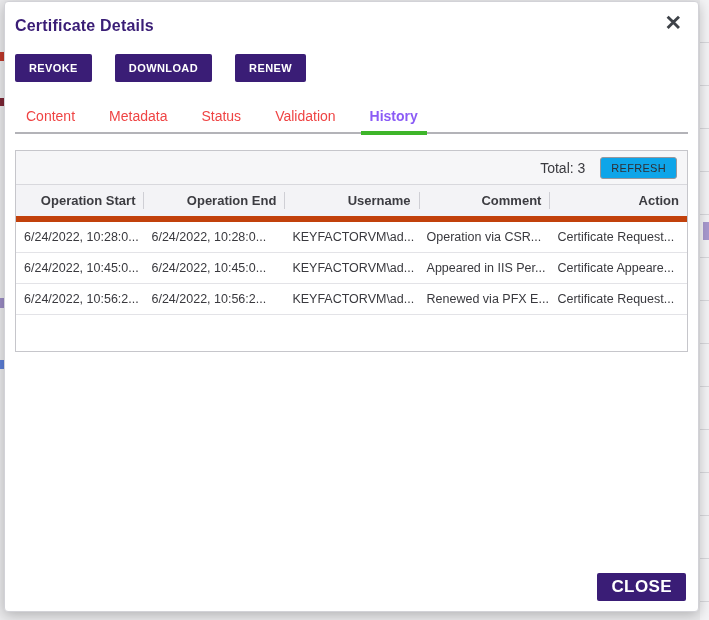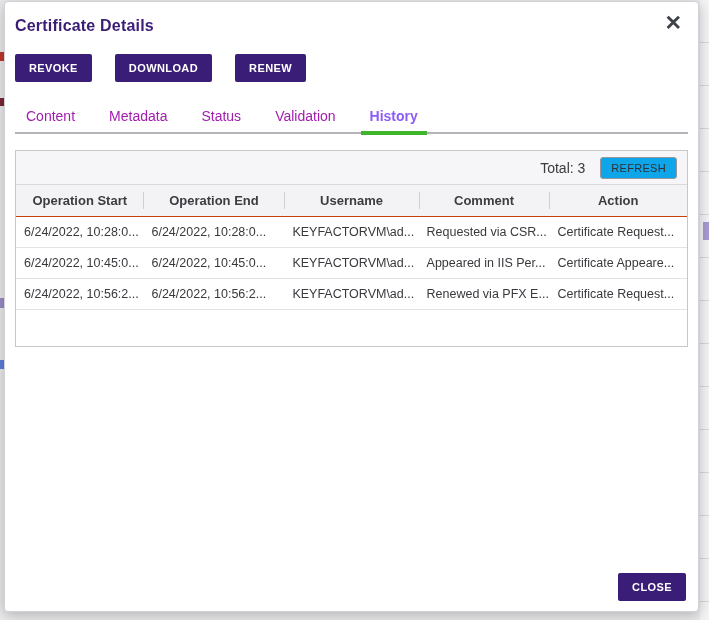--- a/index.html
+++ b/index.html
@@ -46,21 +46,21 @@
     padding:0 14px;height:28px;cursor:pointer;
   }
   
   .tab-bar{
     margin-top:18px;display:flex;
     border-bottom:2px solid #b3b3b8;
     padding-left:0;
   }
   .tab{
     position:relative;
-    font-size:14px;color:#a21caf;
+    font-size:14px;color:#ef4444;
     padding:8px 11px;margin-right:12px;cursor:pointer;
     white-space:nowrap;
   }
   .tab.active{font-weight:bold;color:#8b5cf6;}
   .tab.active::after{
     content:"";position:absolute;left:2px;right:2px;bottom:-3px;height:4px;
     background:var(--green);
   }
   
   .grid-box{
@@ -76,42 +76,42 @@
   .total-text{font-size:14px;color:#3a3a3f;}
   .refresh-btn{
     background:#0ea5e9;border:1px solid #97979d;border-radius:3px;
     font-family:"Liberation Sans",sans-serif;
     font-size:11px;color:#2f2f34;letter-spacing:.3px;
     padding:4px 10px;cursor:pointer;
   }
   table{width:100%;border-collapse:collapse;table-layout:fixed;}
   thead th{
     background:#f3f3f6;
-    text-align:center;font-size:13px;font-weight:600;color:#3c3c41;
-    padding:8px 8px;border-bottom:1px solid #c2410c;
+    text-align:right;font-size:13px;font-weight:600;color:#3c3c41;
+    padding:8px 8px;border-bottom:6px solid #c2410c;
     position:relative;white-space:nowrap;overflow:hidden;
   }
   thead th + th::before{
     content:"";position:absolute;left:0;top:7px;bottom:7px;width:1px;
     background:#cfcfd5;
   }
   tbody td{
     font-size:12.5px;color:#39393e;
     padding:8px 8px;border-bottom:1px solid #e3e3e7;
     white-space:nowrap;overflow:hidden;text-overflow:clip;
   }
   tr.empty-row td{border-bottom:none;padding:11px 8px;}
   
   .dialog-footer{
     position:absolute;right:12px;bottom:10px;
   }
   .close-btn{
     background:var(--purple);color:#fff;border:none;border-radius:2px;
     font-family:"Liberation Sans",sans-serif;
-    font-size:11px;font-weight:bold;letter-spacing:.4px;
+    font-size:17px;font-weight:bold;letter-spacing:.4px;
     padding:0 14px;height:28px;cursor:pointer;
   }
 </style>
 </head>
 <body>
 
 <div class="bg-strip-right"></div>
 <div class="bg-frag" style="left:0;top:52px;height:9px;background:#c0392b;"></div>
 <div class="bg-frag" style="left:0;top:98px;height:8px;background:#7d2635;"></div>
 <div class="bg-frag" style="left:0;top:298px;height:10px;background:#9b8cc4;"></div>
@@ -159,21 +159,21 @@
             <th>Username</th>
             <th>Comment</th>
             <th>Action</th>
           </tr>
         </thead>
       <tbody>
           <tr>
             <td>6/24/2022, 10:28:0...</td>
             <td>6/24/2022, 10:28:0...</td>
             <td>KEYFACTORVM\ad...</td>
-            <td>Requested via CSR...</td>
+            <td>Operation via CSR...</td>
             <td>Certificate Request...</td>
           </tr>
           <tr>
             <td>6/24/2022, 10:45:0...</td>
             <td>6/24/2022, 10:45:0...</td>
             <td>KEYFACTORVM\ad...</td>
             <td>Appeared in IIS Per...</td>
             <td>Certificate Appeare...</td>
           </tr>
           <tr>

